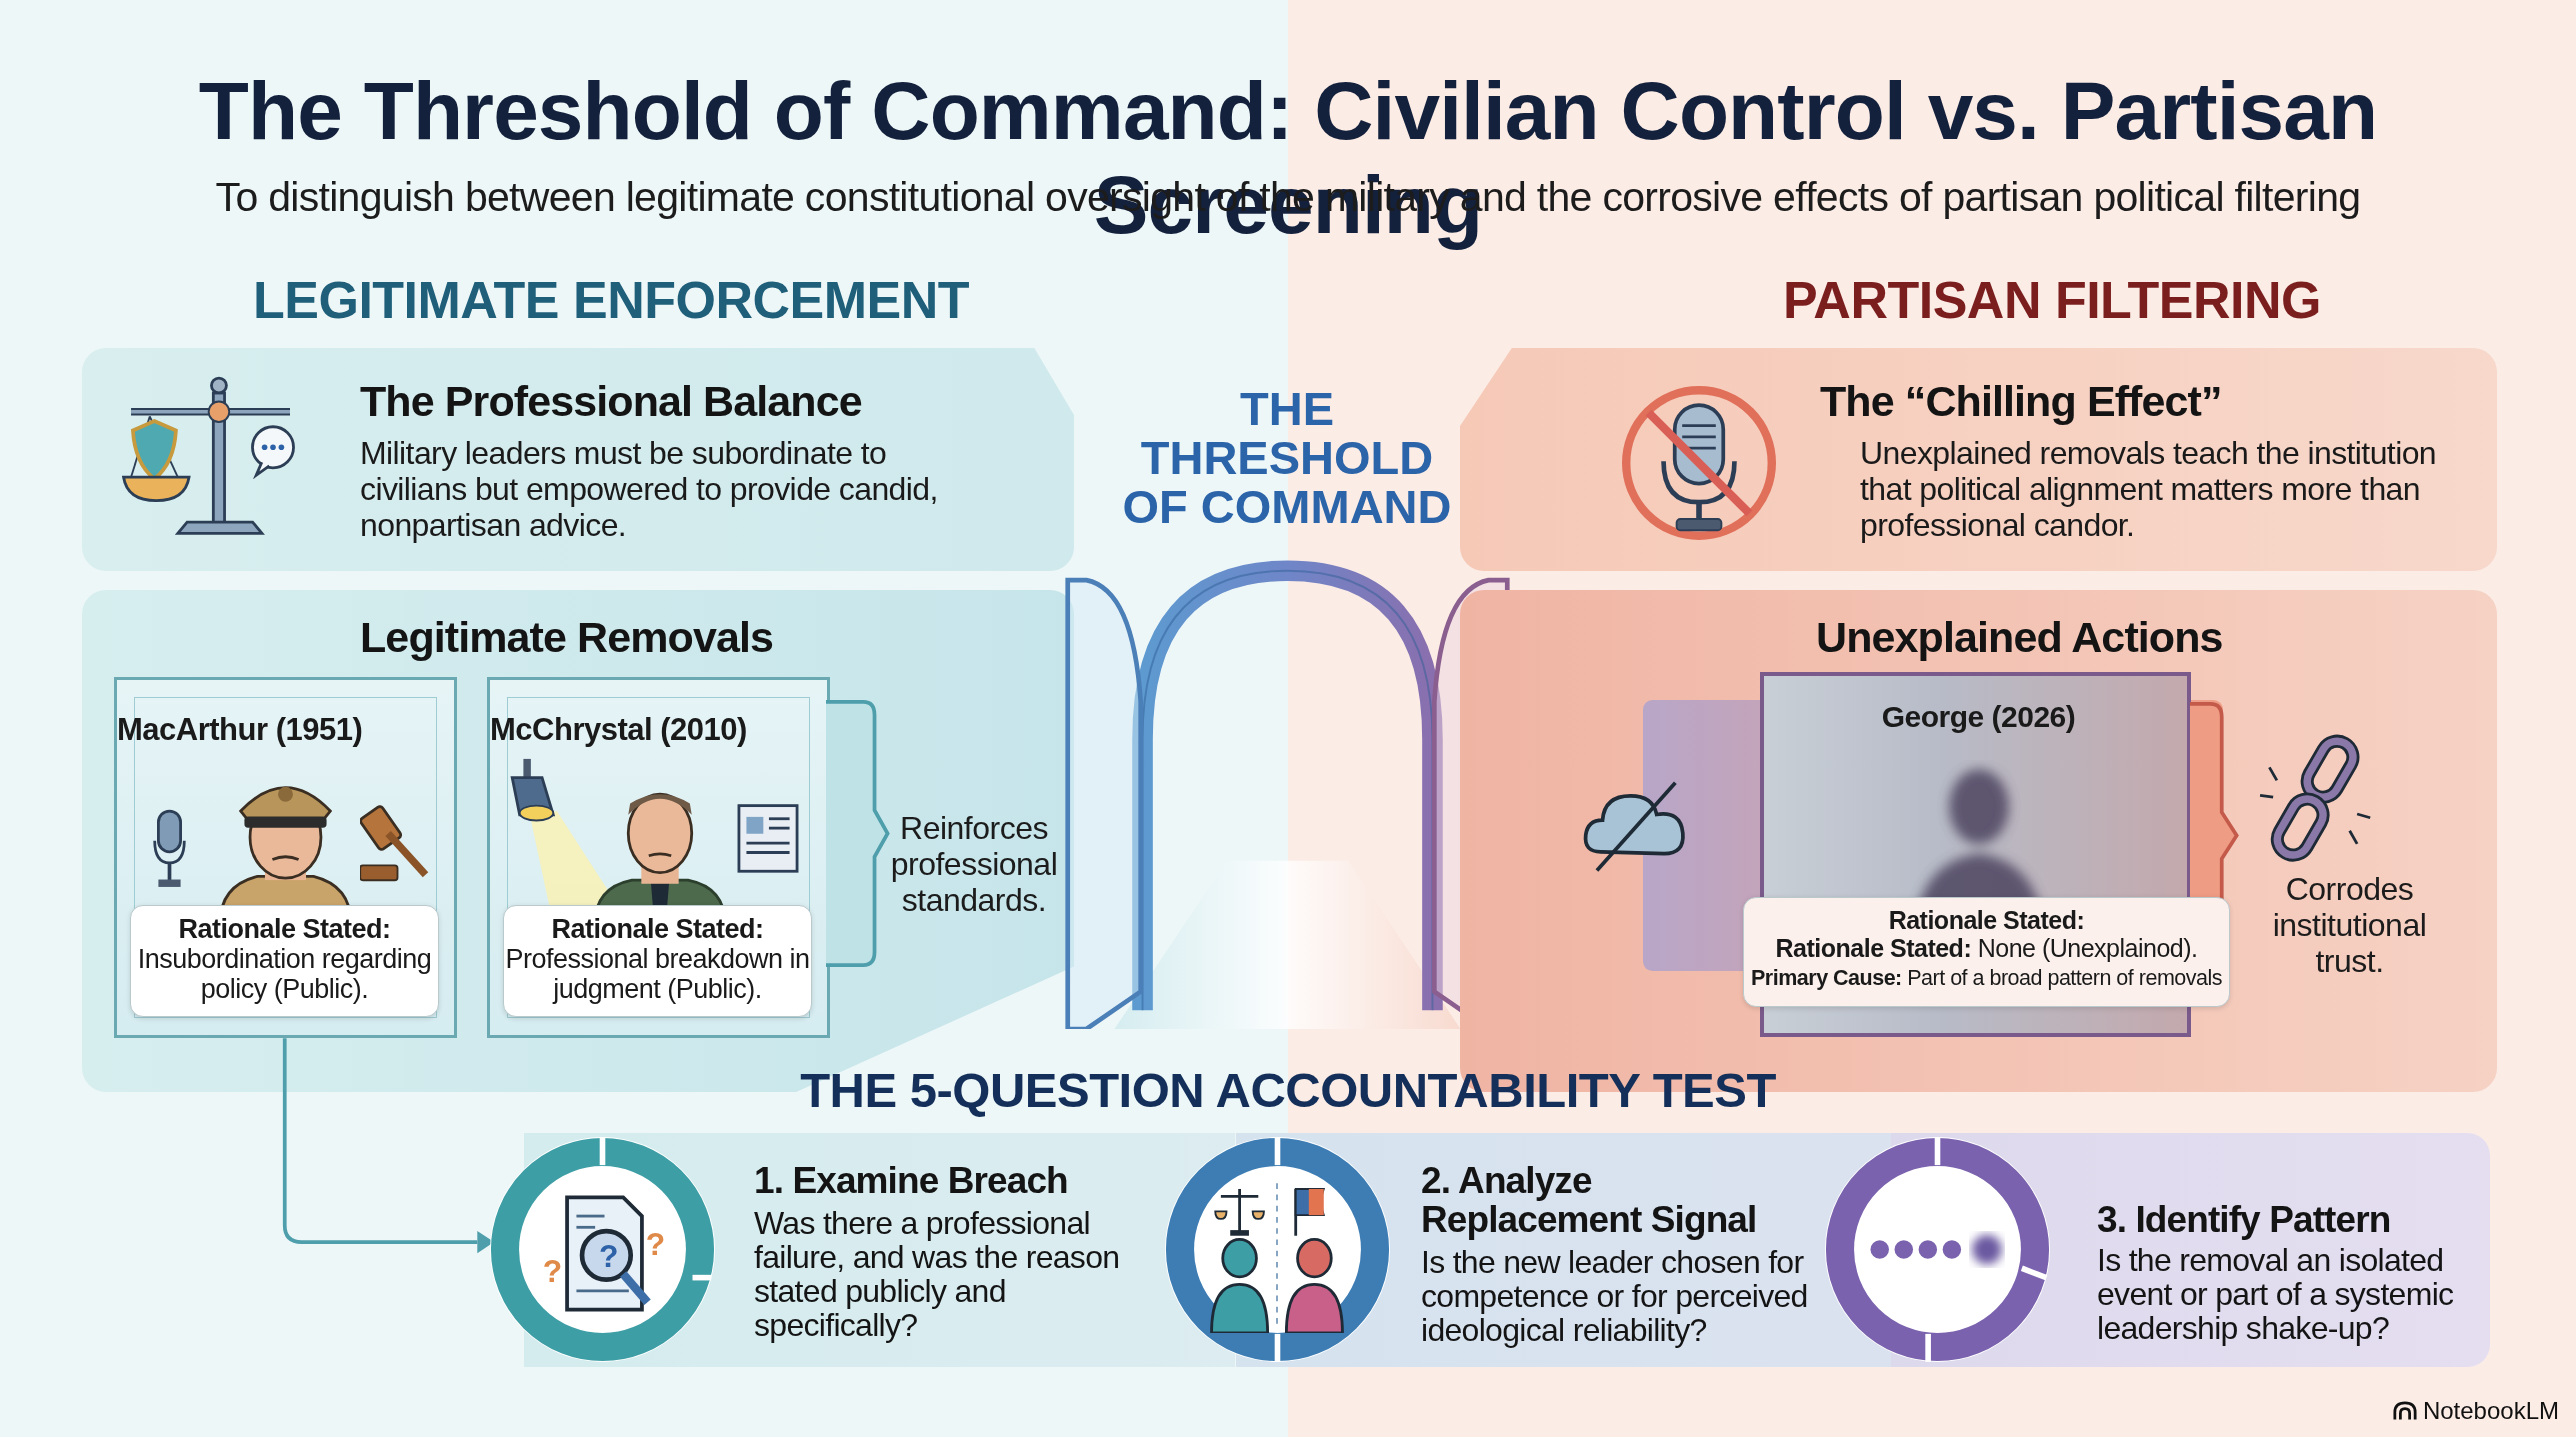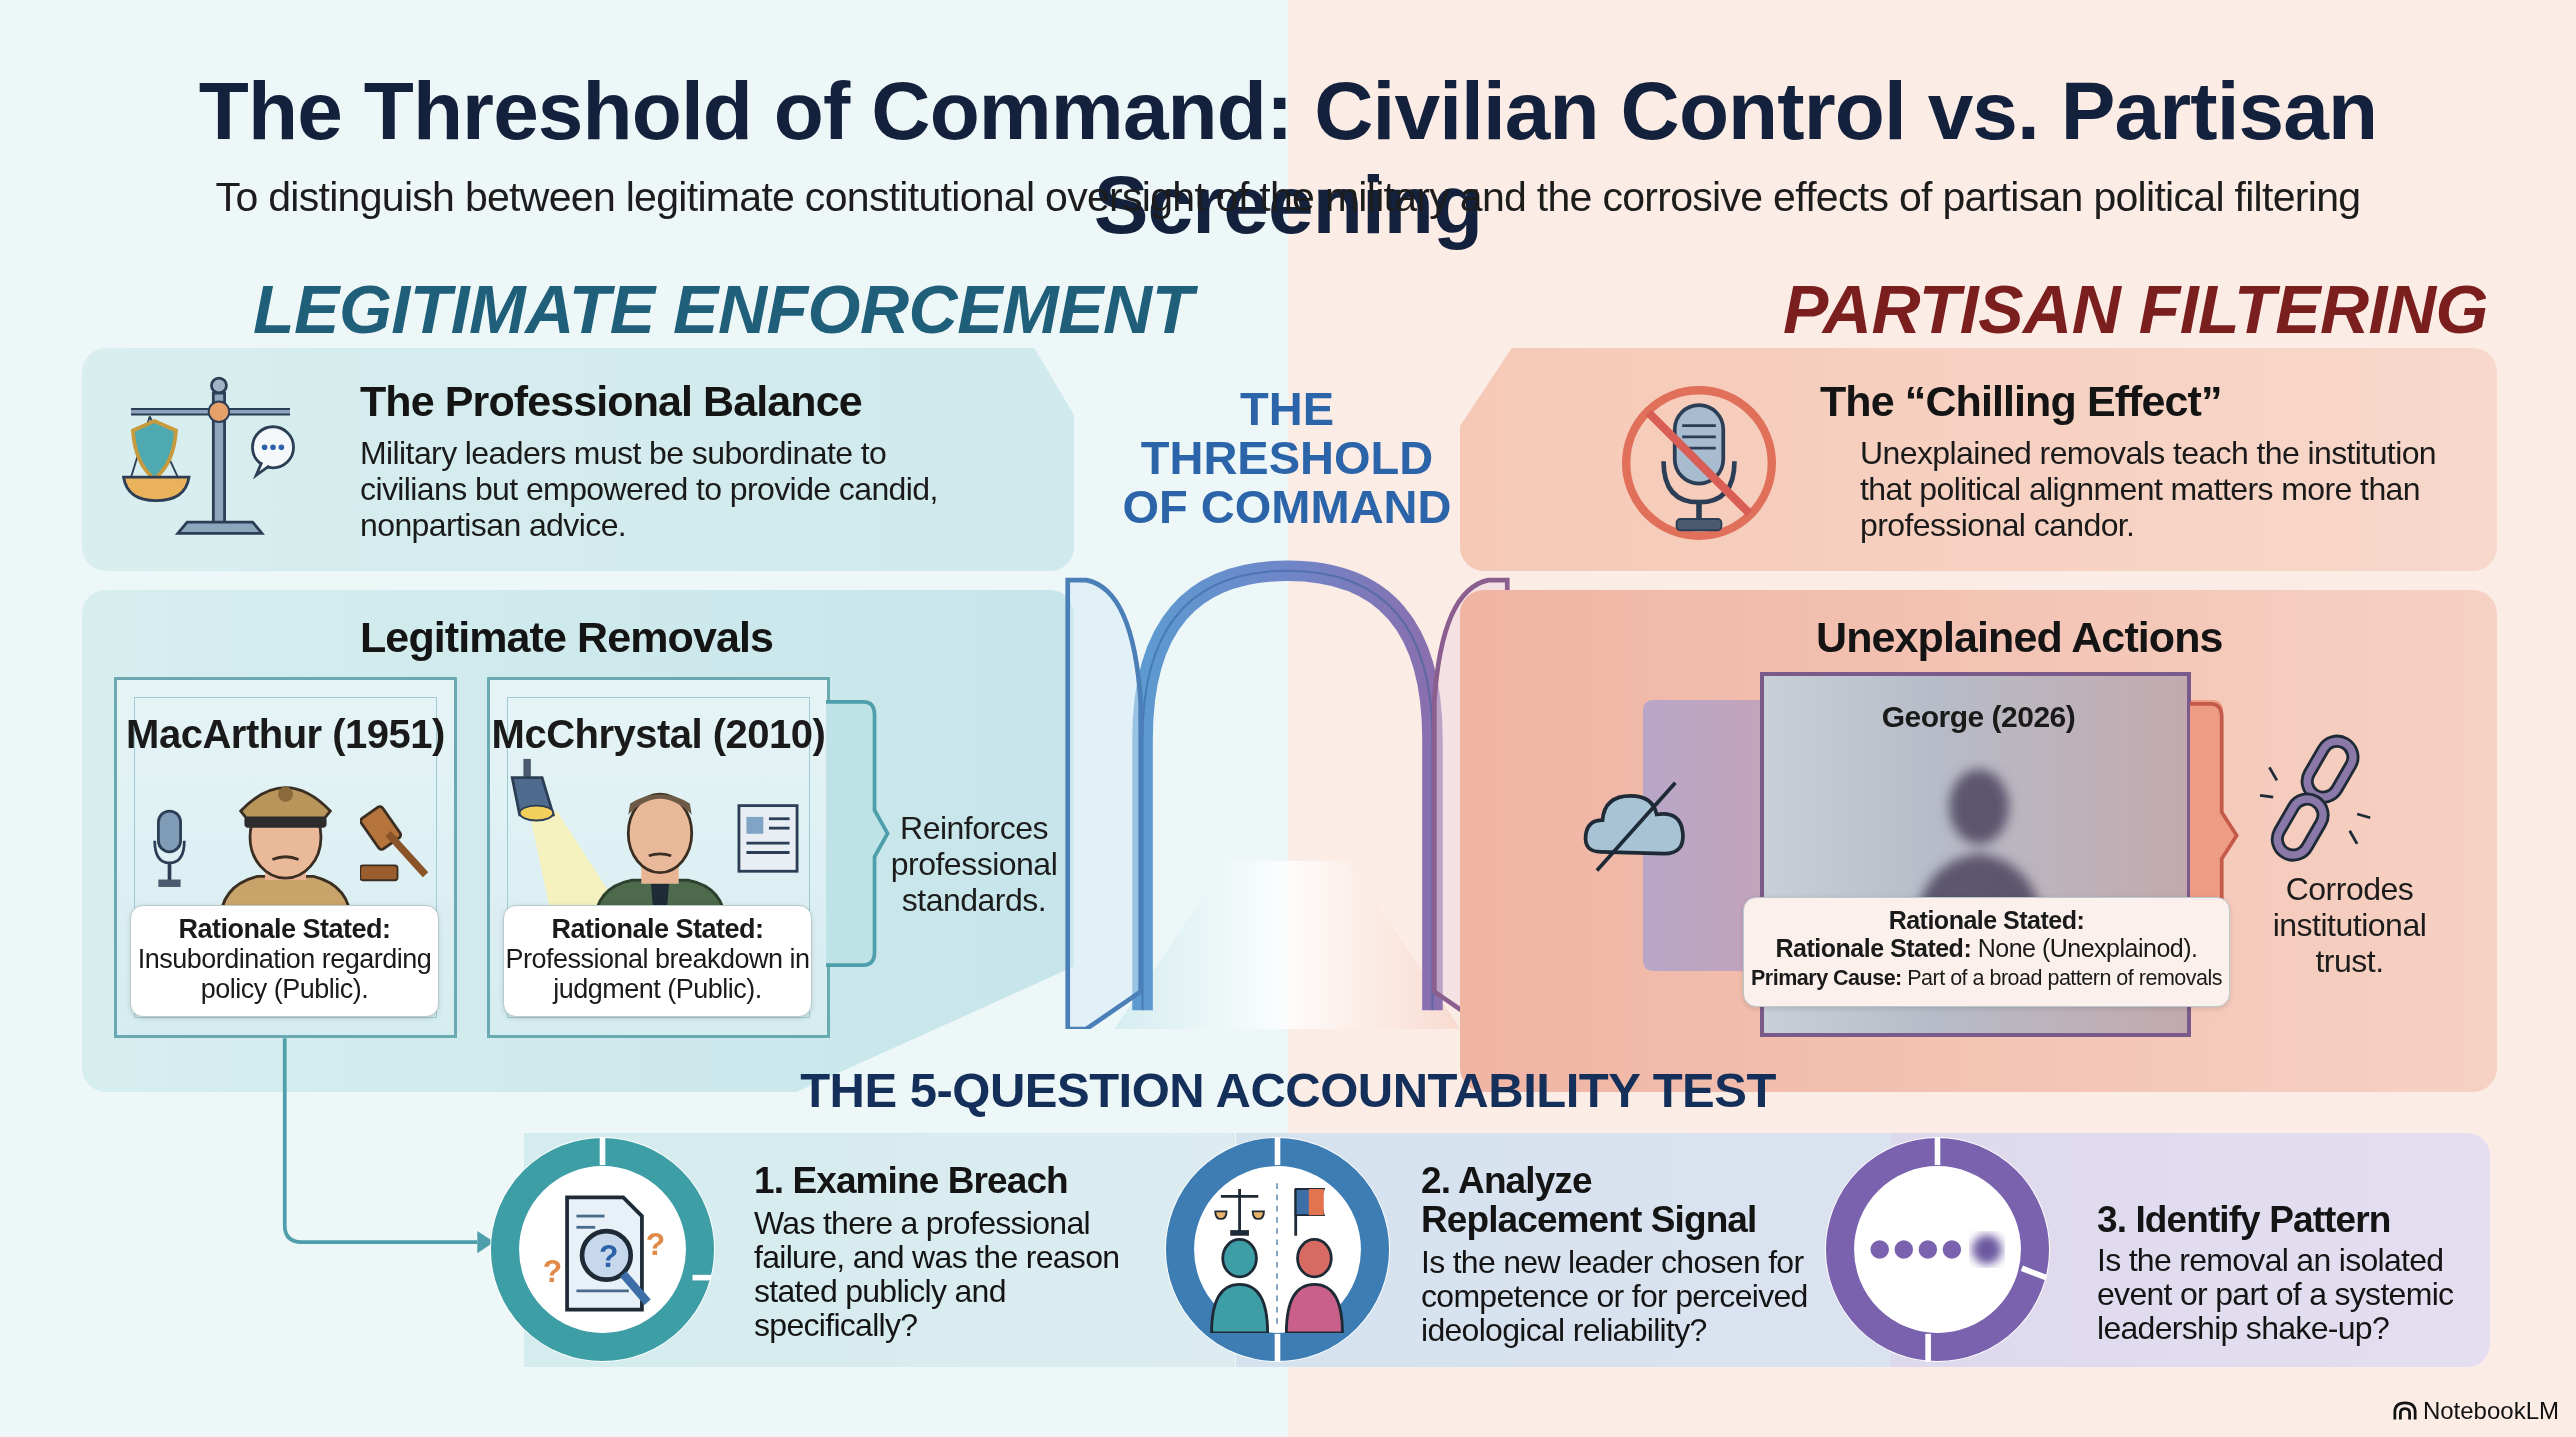--- a/index.html
+++ b/index.html
@@ -13,21 +13,21 @@
   .abs { position: absolute; }
 
   #title {
     left: 0; width: 2576px; top: 64px; text-align: center;
     font-size: 82px; font-weight: 700; color: #14213d; letter-spacing: -0.9px;
   }
   #subtitle {
     left: 0; width: 2576px; top: 174px; text-align: center;
     font-size: 41px; color: #1c1c1c; letter-spacing: -0.7px;
   }
-  .side-heading { font-size: 68px; font-weight: 700; letter-spacing: -0.5px; font-style: italic; }
+  .side-heading { font-size: 52px; font-weight: 700; letter-spacing: -0.5px; }
   #left-heading { left: 253px; top: 270px; color: #1f5f7a; }
   #right-heading { left: 1783px; top: 270px; color: #7a1e1e; }
 
   .panel { border-radius: 24px; }
   #balance-panel {
     left: 82px; top: 348px; width: 992px; height: 223px;
     background: linear-gradient(90deg, #d8eeef 0%, #cfe9ec 100%);
     clip-path: polygon(0 0, 96% 0, 100% 30%, 100% 100%, 0 100%);
   }
   #chilling-panel {
@@ -46,21 +46,21 @@
   }
 
   .card-title { font-size: 43px; font-weight: 700; color: #141414; letter-spacing: -0.9px; }
   .card-body { font-size: 32px; line-height: 36px; color: #1a1a1a; letter-spacing: -0.6px; }
 
   .frame {
     border: 3.7px solid #6aa8b2;
     background: linear-gradient(180deg, #e6f4f6 0%, #d5ecf0 100%);
   }
   .frame-inner { position: absolute; left: 17px; top: 17px; right: 17px; bottom: 17px; border: 1.9px solid #9fcbd3; }
-  .frame-name { position: absolute; top: 32px; left: 0; width: 100%; text-align: center; font-size: 40px; font-weight: 700; color: #1a1a1a; letter-spacing: -0.5px; }
+  .frame-name { position: absolute; top: 32px; left: 0; width: 100%; text-align: left; font-size: 31px; font-weight: 700; color: #1a1a1a; letter-spacing: -0.5px; }
   .rationale-box {
     position: absolute; background: #ffffff; border: 1.9px solid #b9c9cc; border-radius: 13px;
     text-align: center; font-size: 27px; line-height: 30px; color: #1a1a1a; letter-spacing: -0.5px;
     box-shadow: 0 1.9px 5.6px rgba(0,0,0,0.12);
   }
   .rationale-box b { font-weight: 700; }
 
   .result-text { font-size: 32px; line-height: 36px; text-align: center; color: #1c1c1c; letter-spacing: -0.5px; }
 
   #threshold-label {

